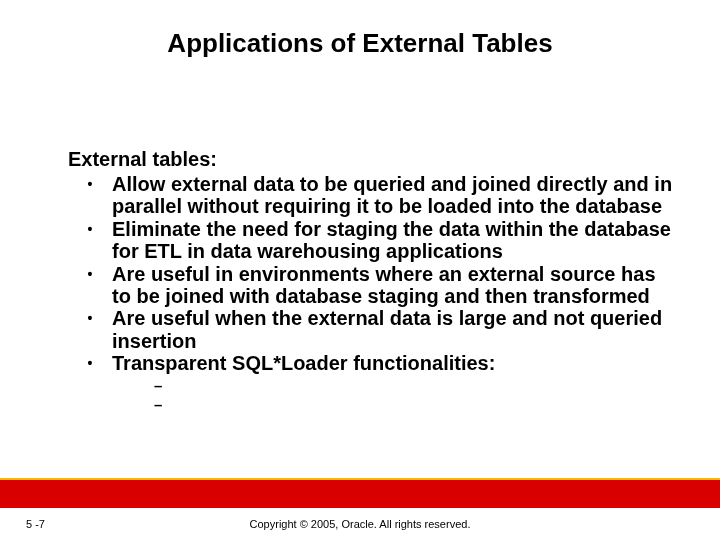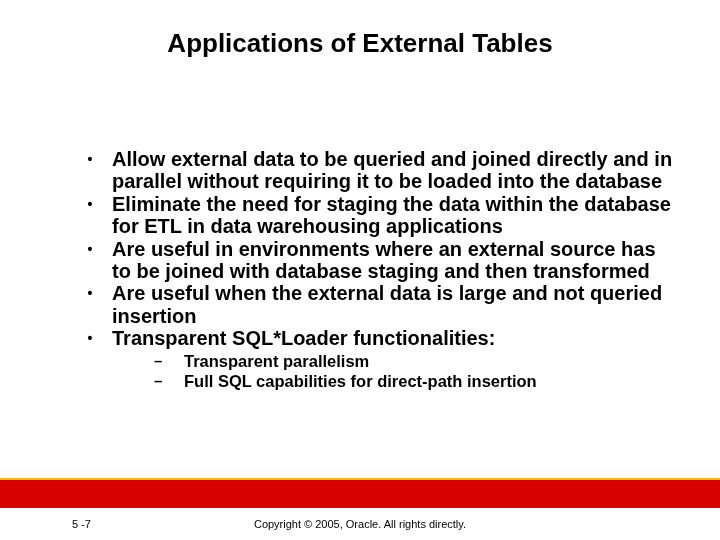--- a/index.html
+++ b/index.html
@@ -13,31 +13,32 @@
   ul.bullets > li .marker { width: 44px; flex: 0 0 44px; text-align: center; font-size: 14px; padding-top: 4px; }
   ul.bullets > li .txt { flex: 1; }
   ul.subs { list-style: none; margin-left: 86px; margin-top: 2px; }
   ul.subs > li { display: flex; align-items: flex-start; font-size: 16.5px; font-weight: bold; color: #000; line-height: 1.2; margin-bottom: 1px; }
   ul.subs > li .submarker { width: 30px; flex: 0 0 30px; text-align: left; font-size: 15px; }
   .footer-bar { position: absolute; left: 0; right: 0; bottom: 32px; height: 28px; background: #d80000; }
   .footer-bar-line { position: absolute; left: 0; right: 0; bottom: 60px; height: 2px; background: #ffb700; }
   .oracle-logo { position: absolute; right: 22px; bottom: 36px; display: flex; align-items: center; }
   .oracle-text { color: #fff; font-weight: bold; font-size: 14px; letter-spacing: 0.5px; font-family: Arial, sans-serif; }
   .oracle-ring { width: 16px; height: 11px; border: 2px solid #fff; border-radius: 7px/5px; margin-right: 4px; }
-  .pagenum { position: absolute; left: 26px; bottom: 10px; font-size: 11px; color: #000; margin-left: 46px; }
+  .pagenum { position: absolute; left: 26px; bottom: 10px; font-size: 11px; color: #000; }
   .copyright { position: absolute; left: 0; right: 0; bottom: 10px; text-align: center; font-size: 11px; color: #000; }
 </style>
 </head>
 <body>
 
 <div class="slide">
 
   <div class="title">Applications of External Tables</div>
 
   <div class="content">
+    <div class="lead">External tables:</div>
 
     <ul class="bullets">
       <li>
         <span class="marker">•</span>
         <span class="txt">Allow external data to be queried and joined directly and in parallel without requiring it to be loaded into the database</span>
       </li>
       <li>
         <span class="marker">•</span>
         <span class="txt">Eliminate the need for staging the data within the database for ETL in data warehousing applications</span>
       </li>
@@ -51,33 +52,31 @@
       </li>
       <li>
         <span class="marker">•</span>
         <span class="txt">Transparent SQL*Loader functionalities:</span>
       </li>
     </ul>
 
     <ul class="subs">
       <li>
         <span class="submarker">–</span>
-        <span>Transparent parallelism</span>
       </li>
       <li>
         <span class="submarker">–</span>
-        <span>Full SQL capabilities for direct-path insertion</span>
       </li>
     </ul>
   </div>
 
   <div class="footer-bar-line"></div>
   <div class="footer-bar">
     <div class="oracle-logo">
       <span class="oracle-ring"></span>
       <span class="oracle-text">ORACLE</span>
     </div>
   </div>
 
   <div class="pagenum">5 -7</div>
-  <div class="copyright">Copyright © 2005, Oracle. All rights directly.</div>
+  <div class="copyright">Copyright © 2005, Oracle. All rights reserved.</div>
 
 </div>
 
 </body></html>

